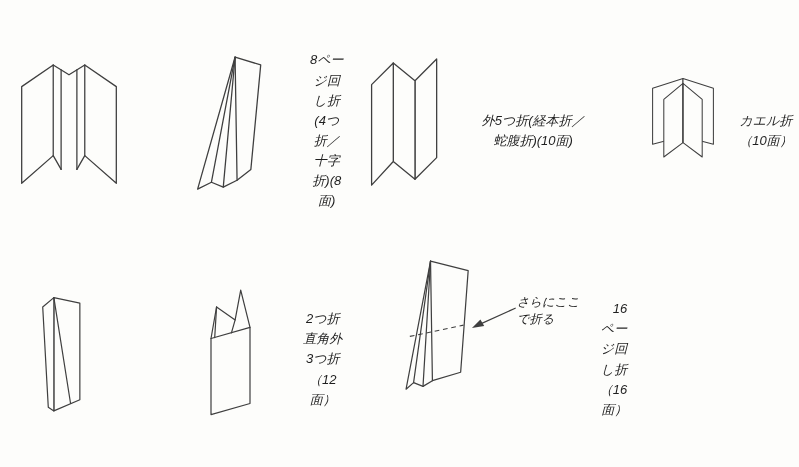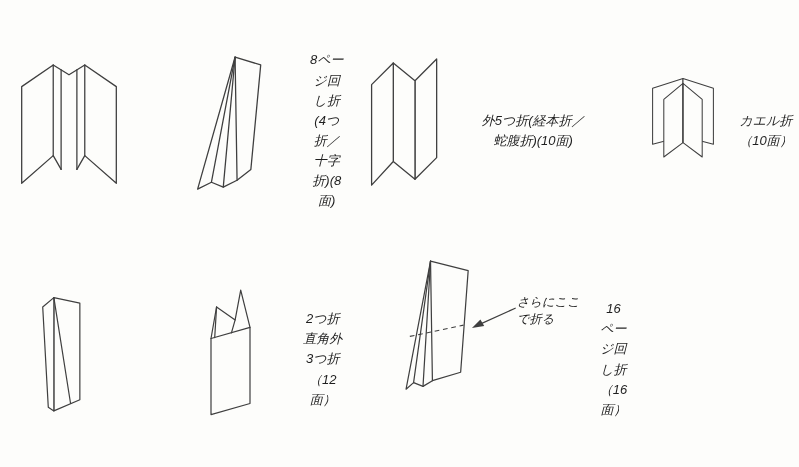--- a/index.html
+++ b/index.html
@@ -30,21 +30,21 @@
   .head{fill:#3f3f3f;stroke:none;}
   .caption{
     margin-top:4px;
     text-align:center;
     font-size:13px;
     line-height:1.55;
     color:#1f1f1f;
   }
   .anno{font-size:13px;fill:#1f1f1f;font-family:"Liberation Sans","DejaVu Sans",sans-serif;}
   .cell-16p svg{align-self:flex-start;margin-left:30px;}
-  .cell-16p .caption{align-self:center;}
+  .cell-16p .caption{align-self:center;text-align:right;}
 </style>
 </head>
 <body>
 
 <div id="canvas">
 
   <div class="cell">
     <svg class="fig" width="138" height="168" viewBox="0 0 140 170">
       <polygon class="face" points="22,42 54,20 54,112 22,140"></polygon>
       <polygon class="face" points="118,42 86,20 86,112 118,140"></polygon>

